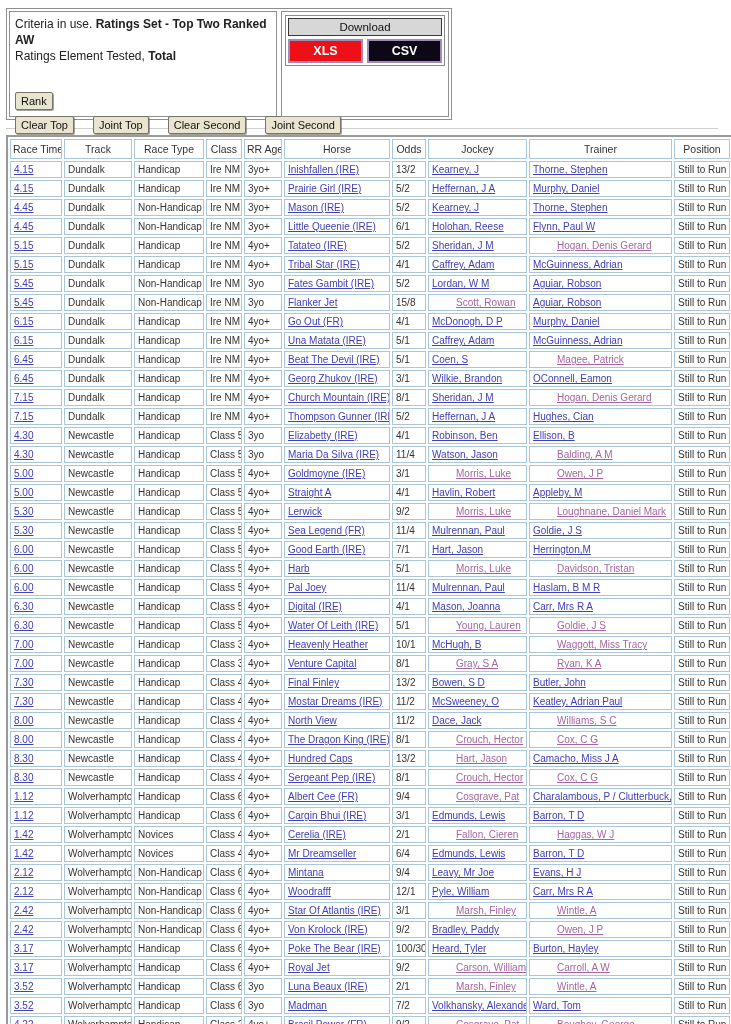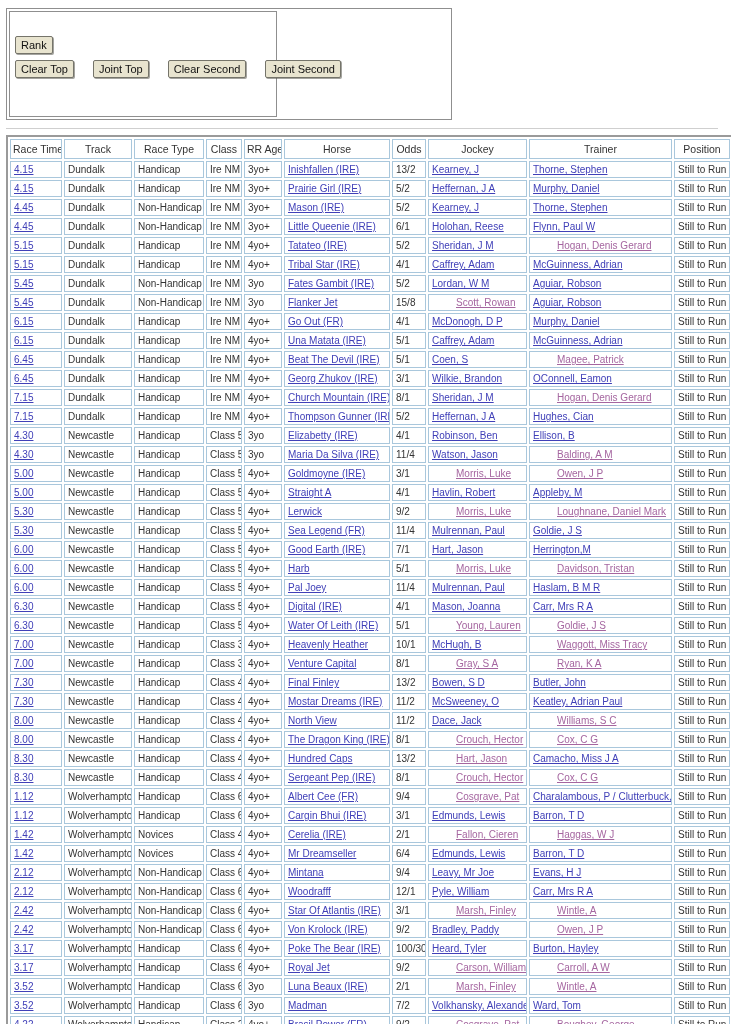--- a/index.html
+++ b/index.html
@@ -4,21 +4,21 @@
 <style>
   * { box-sizing: border-box; }
   html,body { margin:0; padding:0; background:#fff; font-family:"Liberation Sans", sans-serif; color:#333; }
   .page { width:731px; padding:8px 0 0 6px; }
 
   
   .top-wrap { display:flex; width:446px; border:1px solid #8f8f8f; padding:2px; gap:4px; height:112px; }
   .panel { border:1px solid #8f8f8f; background:#fff; }
   .criteria-panel { width:268px; padding:4px 5px; display:flex; flex-direction:column; }
   .crit-text { font-size:12px; line-height:16px; color:#222; }
-  .rank-row { margin-top:19px; }
+  .rank-row { margin-top:27px; }
   .filter-row { margin-top:6px; display:flex; gap:19px; }
   button.ui-btn {
     font-family:"Liberation Sans", sans-serif; font-size:11px; color:#111;
     background:#e8e4cf; border:1px solid #75746a; border-radius:2px;
     padding:2px 5px; box-shadow:1px 1px 0 rgba(90,90,80,.55); cursor:pointer; white-space:nowrap;
   }
   .download-panel { flex:1; padding:3px; }
   .dl-table { border:1px solid #8a8a8a; padding:2px; }
   .dl-header { border:1px solid #3a3a3a; background:#d7d7d7; text-align:center; font-size:11.5px; color:#111; padding:2px 0; }
   .dl-buttons { display:flex; gap:4px; margin-top:3px; }
@@ -38,31 +38,44 @@
   a.lnk { color:#4040b8; text-decoration:underline; cursor:pointer; }
   a.lnk.visited { color:#a566a0;padding-left:24px; }
 </style>
 </head>
 <body>
 
 <div class="page">
 
   <div class="top-wrap">
     <div class="panel criteria-panel">
+      <div class="crit-text">
+        <span>Criteria in use. </span><b>Ratings Set - Top Two Ranked AW</b><br>
+        <span>Ratings Element Tested, </span><b>Total</b>
+      </div>
       <div class="rank-row">
         <button class="ui-btn">Rank</button>
       </div>
       <div class="filter-row">
         <button class="ui-btn">Clear Top</button>
         <button class="ui-btn">Joint Top</button>
         <button class="ui-btn">Clear Second</button>
         <button class="ui-btn">Joint Second</button>
       </div>
     </div>
 
+    <div class="panel download-panel">
+      <div class="dl-table">
+        <div class="dl-header">Download</div>
+        <div class="dl-buttons">
+          <div class="dl-btn xls">XLS</div>
+          <div class="dl-btn csv">CSV</div>
+        </div>
+      </div>
+    </div>
   </div>
 
   <hr class="sep">
 
   <table class="races">
     <colgroup>
       <col style="width:52px">
         <col style="width:68px">
         <col style="width:70px">
         <col style="width:36px">

